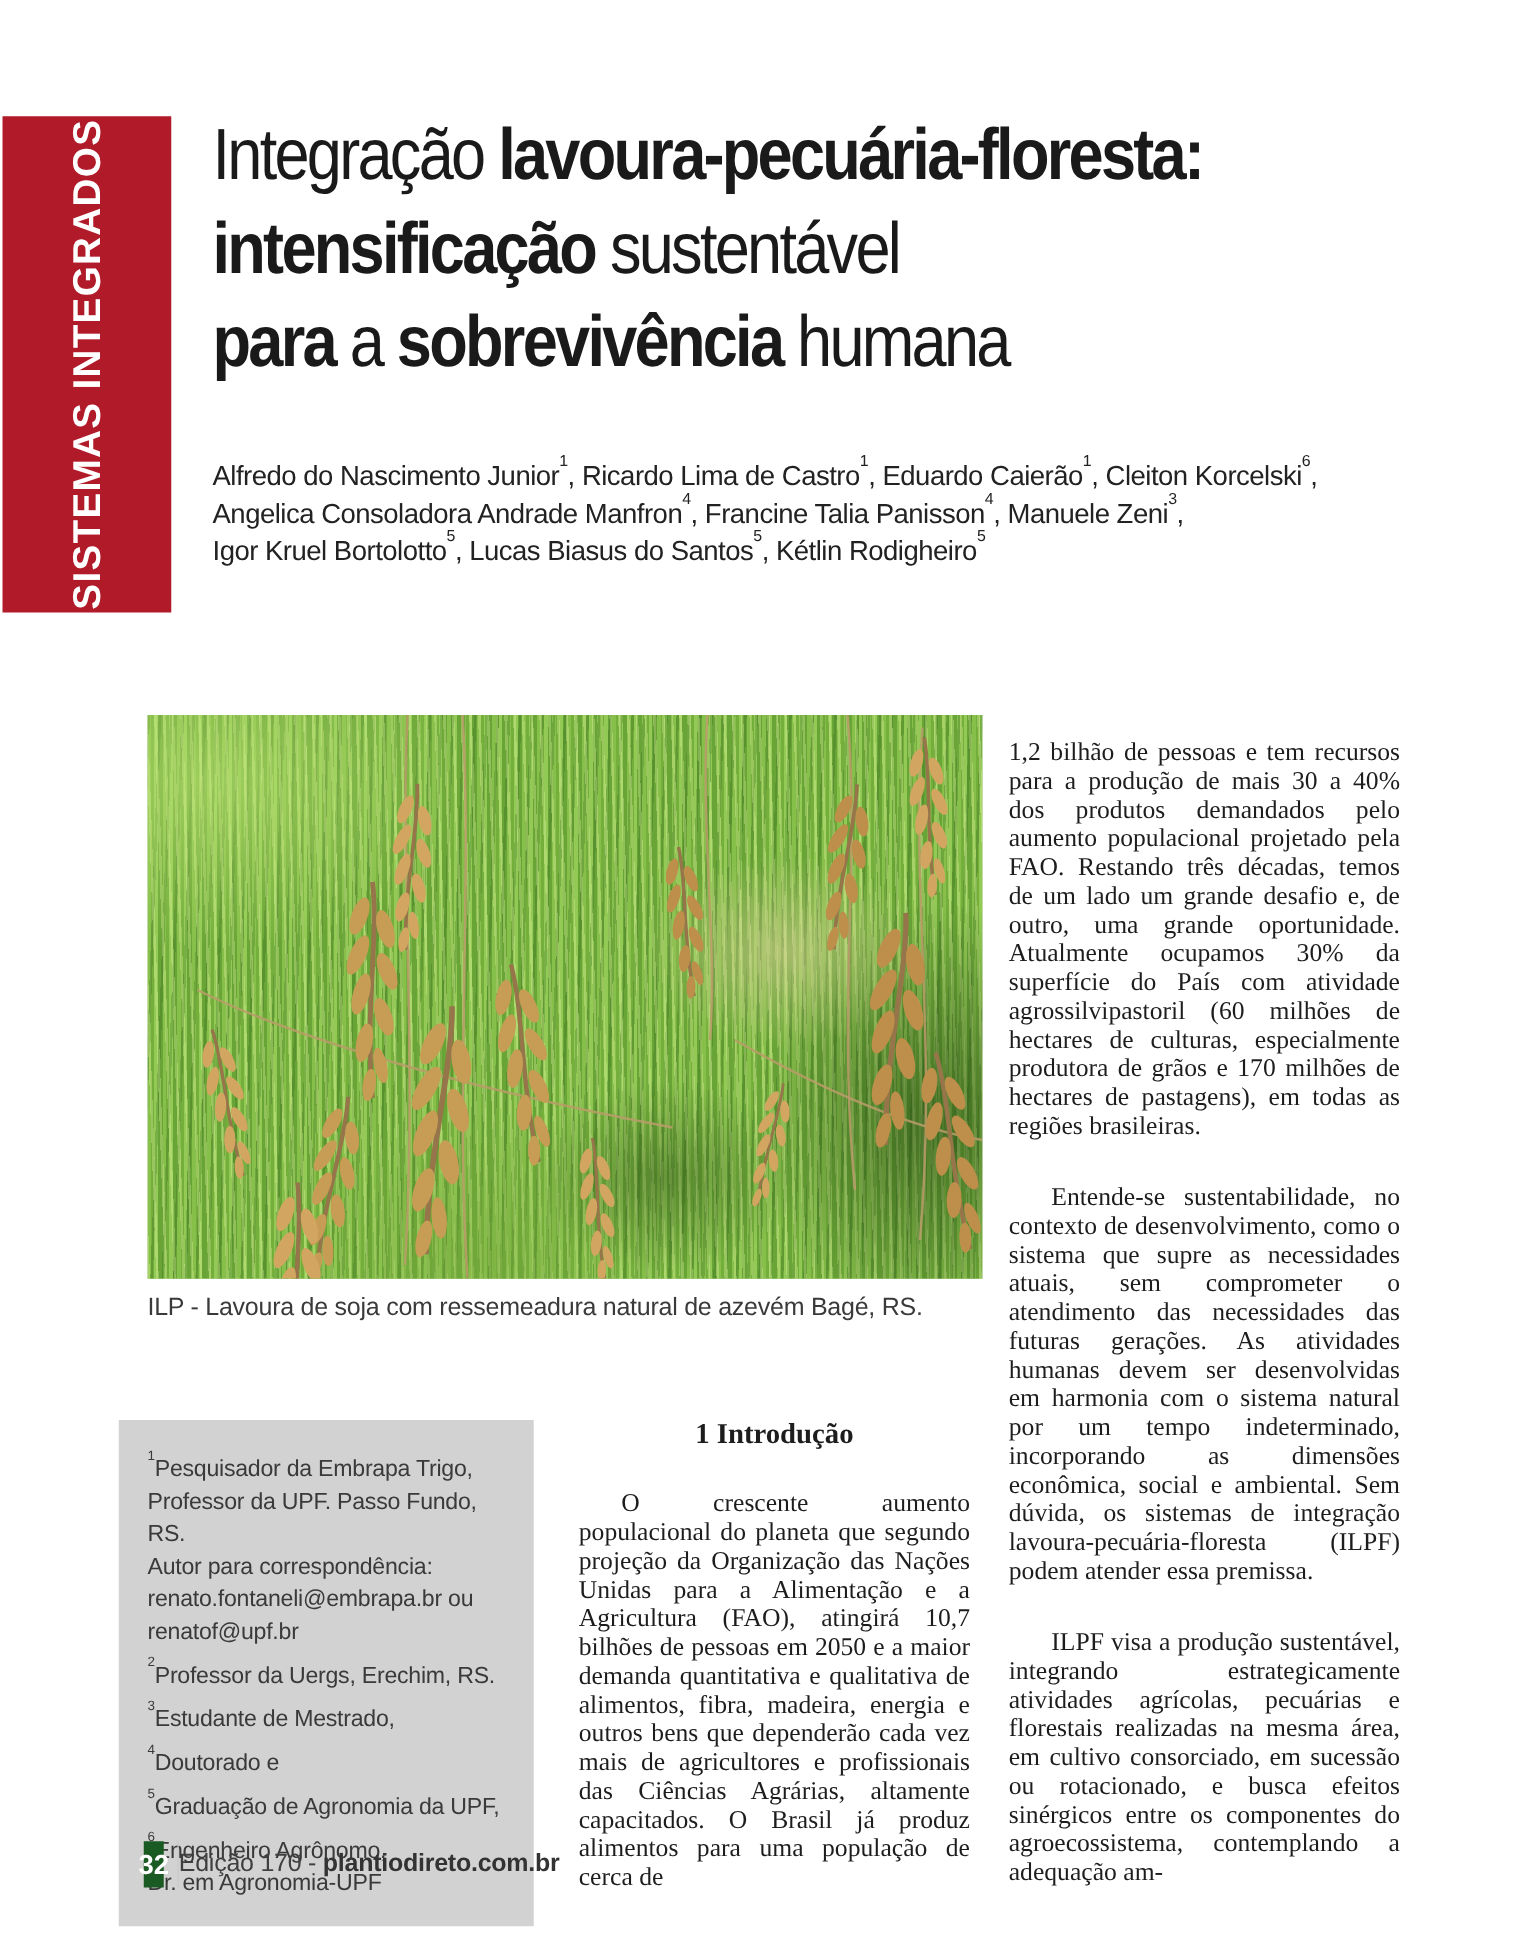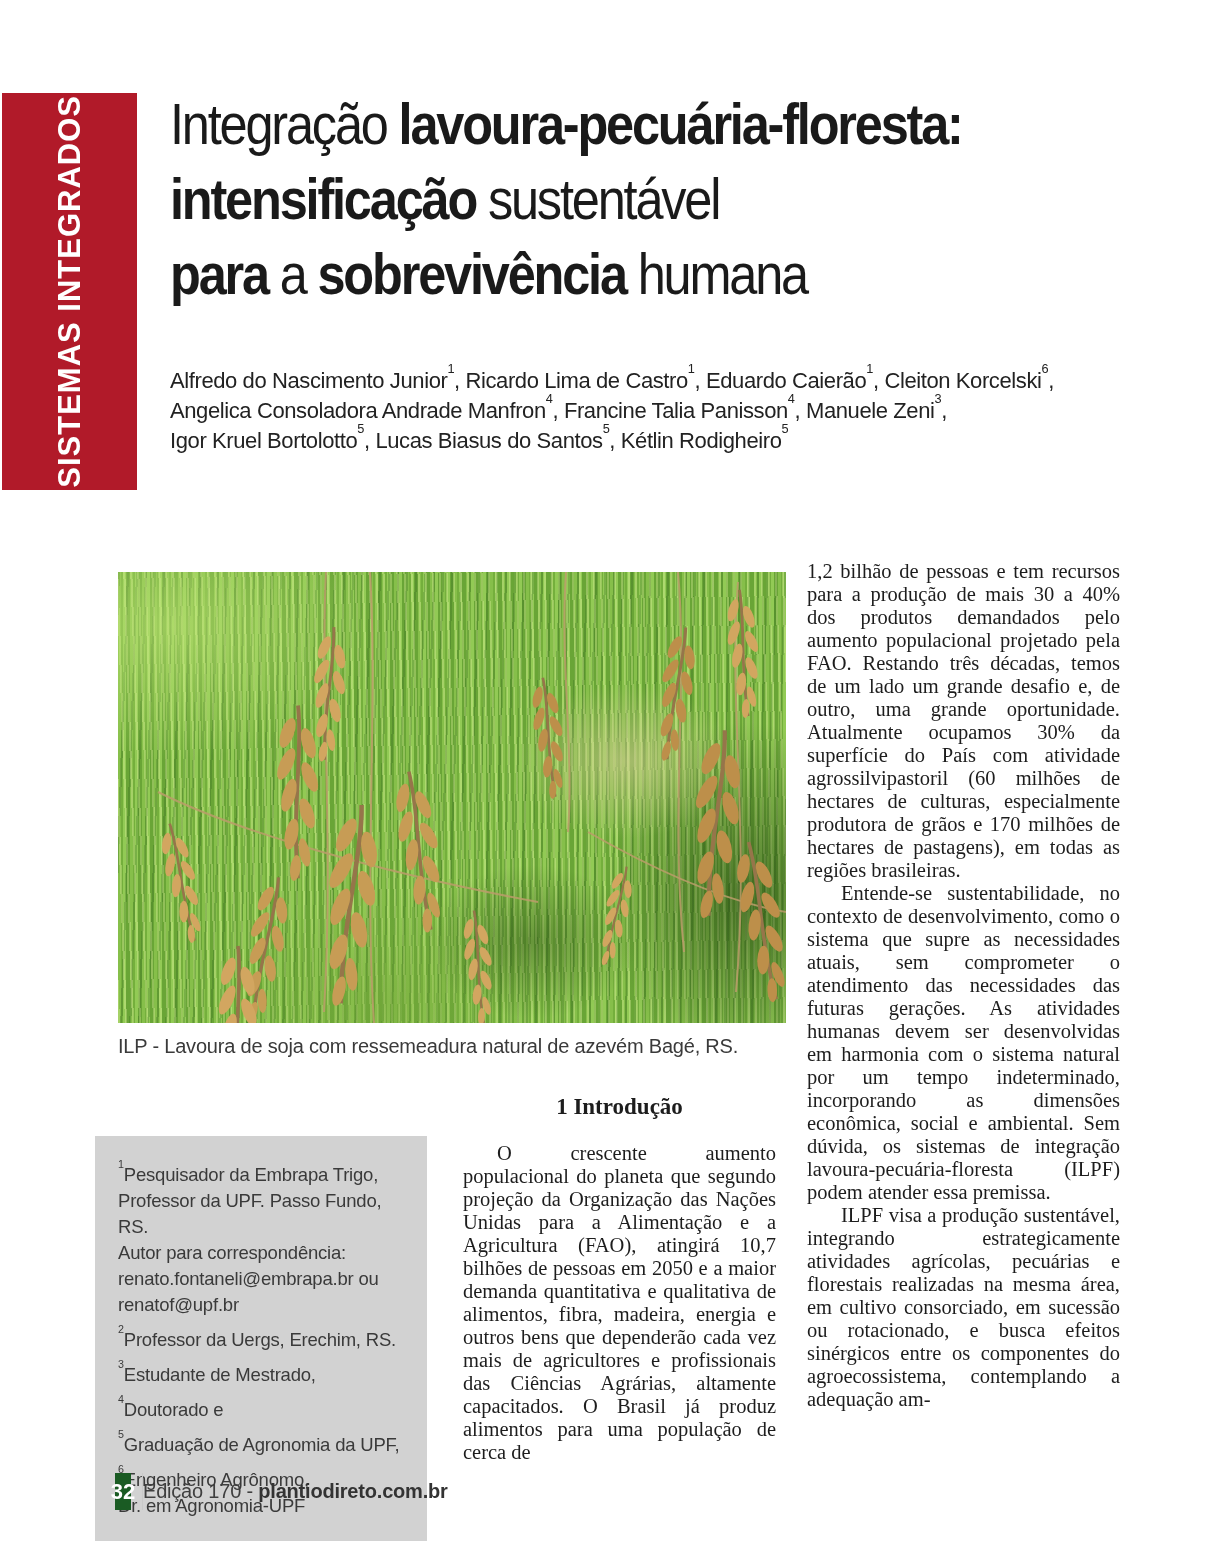--- a/index.html
+++ b/index.html
@@ -76,27 +76,27 @@
   .footnotes p:last-child{margin-bottom:0;}
 
   
   .col{
     position:absolute;width:313px;
     font-family:"Liberation Serif","DejaVu Serif",serif;
     font-size:20.5px;line-height:23px;color:#1d1d1d;
     text-align:justify;
   }
   .col-1{left:463px;top:1095px;height:355px;}
-  .col-2{left:807px;top:560px;height:885px;}
+  .col-2{left:807px;top:591px;height:885px;}
   .col .heading{
     font-weight:700;text-align:center;font-size:23px;
-    margin-bottom:24px;letter-spacing:0;
+    margin-bottom:24px;letter-spacing:0;margin-top:40px;
   }
   .col p.para{margin:0;}
-  .col p.indent{text-indent:34px;}
+  .col p.indent{text-indent:34px;margin-top:34px;}
 
   
   .footer{position:absolute;left:115px;top:1473px;height:37px;display:flex;align-items:center;}
   .page-badge{
     width:16px;height:37px;background:var(--footer-green);
     color:#fff;font-weight:700;font-size:22px;
     display:flex;align-items:center;justify-content:center;
   }
   .footer .rule{width:1px;height:37px;background:#c9c9c9;margin-left:11px;}
   .footer .ftext{font-size:20px;color:#3f3f3f;letter-spacing:-.2px;}

